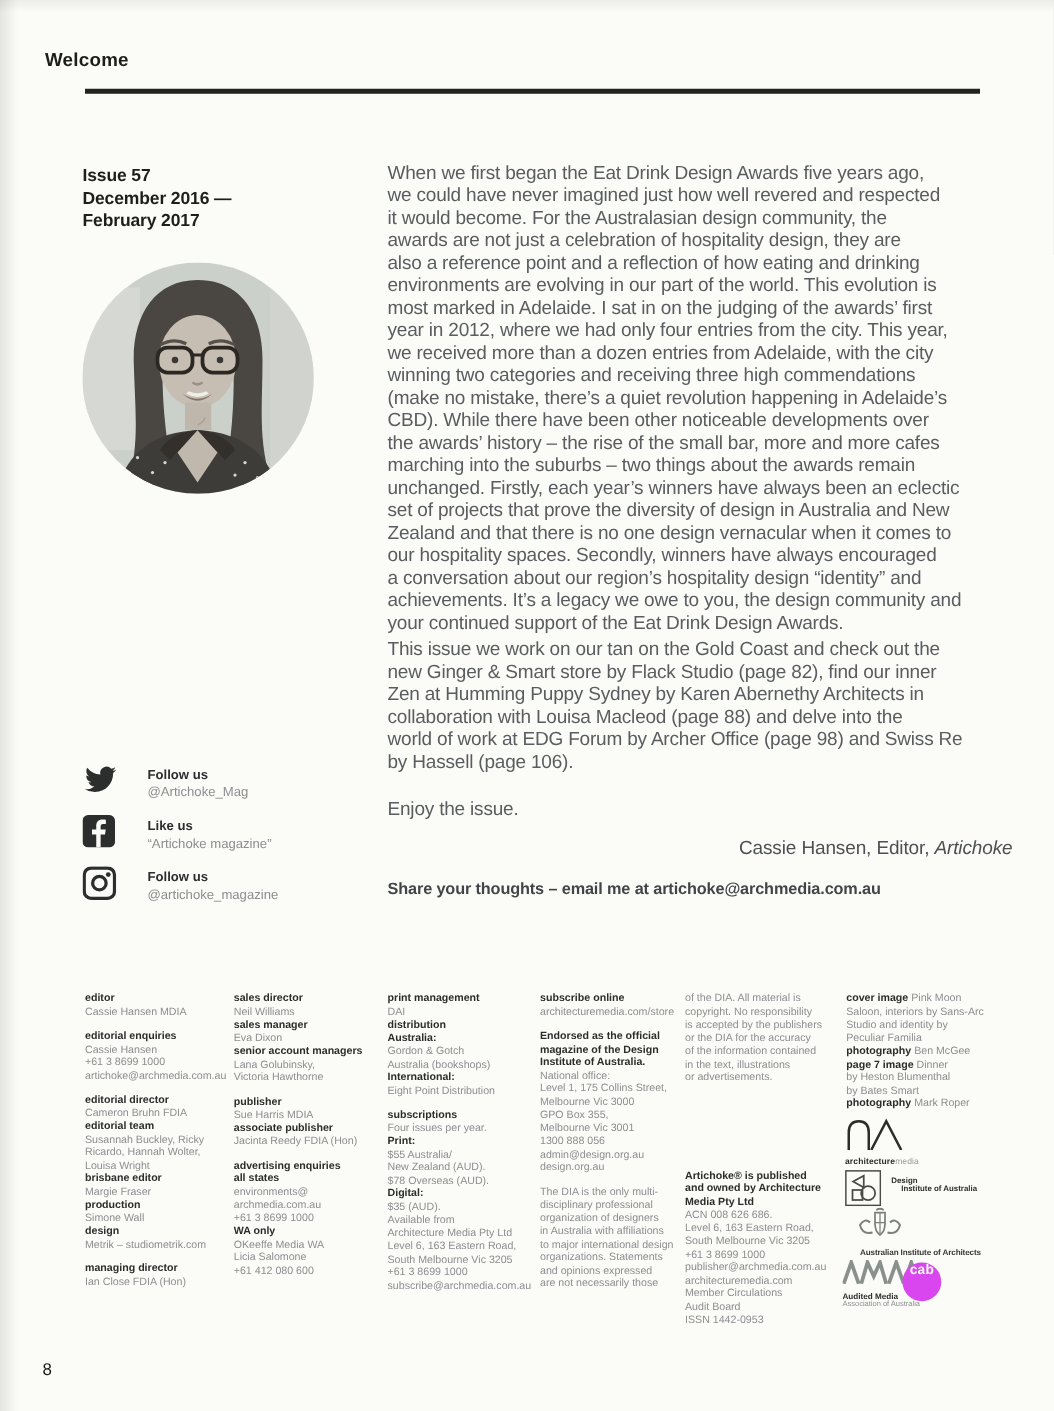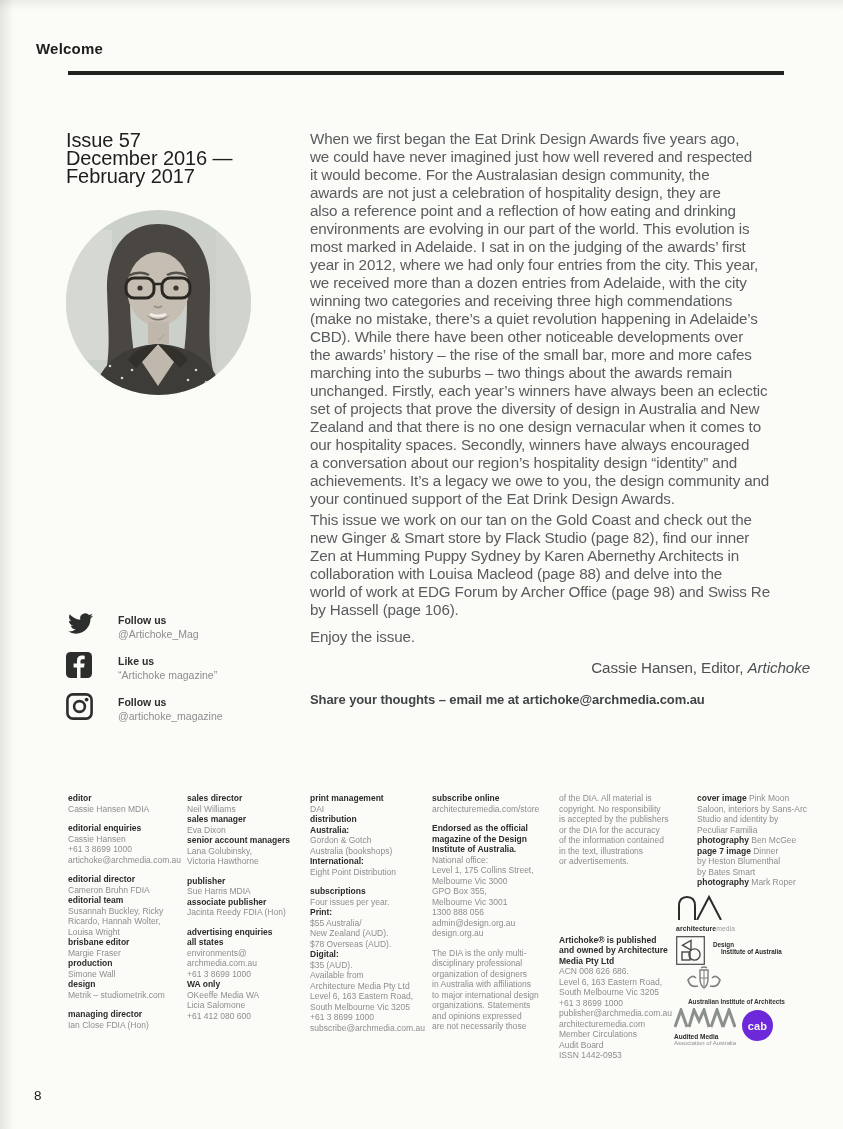--- a/index.html
+++ b/index.html
@@ -7,48 +7,48 @@
         font-family:"Liberation Sans",sans-serif;overflow:hidden;}
   .page::before{content:"";position:absolute;left:0;top:0;bottom:0;width:14px;
         background:linear-gradient(90deg,rgba(60,60,55,.12),rgba(60,60,55,0));pointer-events:none;}
   .page::after{content:"";position:absolute;left:0;top:0;right:0;height:10px;
         background:linear-gradient(180deg,rgba(60,60,55,.08),rgba(60,60,55,0));pointer-events:none;}
   .abs{position:absolute;}
 
   .welcome{left:36px;top:40px;font-size:15px;font-weight:700;letter-spacing:.2px;color:#1d1d1b;}
   .rule{left:68px;top:71px;width:716px;height:4px;background:#20231f;}
 
-  .issue{left:66px;top:131px;font-size:20px;font-weight:400;line-height:18px;
+  .issue{left:66px;top:131px;font-size:14px;font-weight:700;line-height:18px;
          white-space:pre-line;color:#1e1e1c;letter-spacing:-0.1px;}
 
   .photo{left:66px;top:210px;width:185px;height:185px;}
 
   .editorial{left:310px;top:130px;width:500px;color:#5a5d5f;}
   .editorial p{margin:0 0 3px 0;font-size:15.2px;line-height:18px;white-space:pre-line;letter-spacing:-0.15px;}
-  .editorial p.enjoy{margin-top:9px;}
+  .editorial p.enjoy{margin-top:20px;}
   .signature{margin-top:13px;font-size:15.2px;color:#4e5153;letter-spacing:-0.1px;text-align:right;}
   .signature .ital{font-style:italic;}
   .share{margin-top:16px;font-size:13px;font-weight:700;color:#42454 7;color:#424547;letter-spacing:-0.1px;}
 
   .social{left:66px;top:611px;width:230px;}
   .social-row{display:flex;align-items:center;margin-bottom:11px;}
   .social-ic{width:32px;height:30px;flex:0 0 32px;margin-right:20px;}
   .social-txt{font-size:10.5px;line-height:14px;padding-top:1px;}
   .social-action{font-weight:700;color:#2c2e2d;}
   .social-handle{color:#8c8e8f;}
 
   .colophon{position:absolute;left:0;top:793px;width:843px;height:300px;
             font-size:8.5px;line-height:10.5px;}
   .ccol{position:absolute;top:0;}
   .ccol:nth-child(1){left:68px;width:115px;}
   .ccol:nth-child(2){left:187px;width:115px;}
   .ccol:nth-child(3){left:310px;width:116px;}
   .ccol:nth-child(4){left:432px;width:112px;}
-  .ccol:nth-child(5){left:548px;width:124px;margin-left:11px;}
-  .ccol:nth-child(6){left:677px;width:130px;margin-left:20px;}
+  .ccol:nth-child(5){left:548px;width:124px;}
+  .ccol:nth-child(6){left:677px;width:130px;}
   .cblock{margin-bottom:9px;}
   .ccol:nth-child(5) .cblock:nth-child(2){margin-top:68px;}
   .cl{color:#8c8e8f;white-space:nowrap;}
   .cb{color:#2c2d2b;font-weight:700;}
 
   .logo-am{left:676px;top:894px;width:120px;color:#2c2d2b;}
   .logo-am .am-text{font-size:6.8px;margin-top:1px;letter-spacing:.1px;}
   .logo-am .am-light{color:#9a9c9a;font-weight:400;}
   .logo-am .am-bold{font-weight:700;}
 
@@ -56,22 +56,22 @@
   .dia-text{margin-left:8px;margin-top:6px;font-size:6.3px;line-height:6.5px;font-weight:700;color:#2c2d2b;}
   .dia-text .d2{margin-left:8px;}
 
   .logo-aia{left:676px;top:966px;width:120px;}
   .aia-label{font-size:6.5px;font-weight:700;color:#3a3b39;margin-top:2px;margin-left:12px;white-space:nowrap;letter-spacing:-0.1px;}
 
   .logo-amaa{left:674px;top:1008px;width:70px;}
   .amaa-l1{font-size:6.5px;font-weight:700;color:#2c2d2b;margin-top:1px;}
   .amaa-l2{font-size:6px;color:#8c8e8f;}
 
-  .logo-cab{left:742px;top:1010px;width:31px;height:31px;border-radius:50%;
-            background:#6d28d9;display:flex;align-items:center;justify-content:center;}
+  .logo-cab{left:722px;top:1010px;width:31px;height:31px;border-radius:50%;
+            background:#d946ef;display:flex;align-items:flex-start;justify-content:center;}
   .logo-cab span{color:#f6f6f3;font-size:11px;font-weight:700;letter-spacing:.2px;}
 
   .pagenum{left:34px;top:1088px;font-size:13.5px;color:#1b1b19;}
 </style>
 </head>
 <body>
 
 <div class="page">
 
   <div class="abs welcome">Welcome</div>

